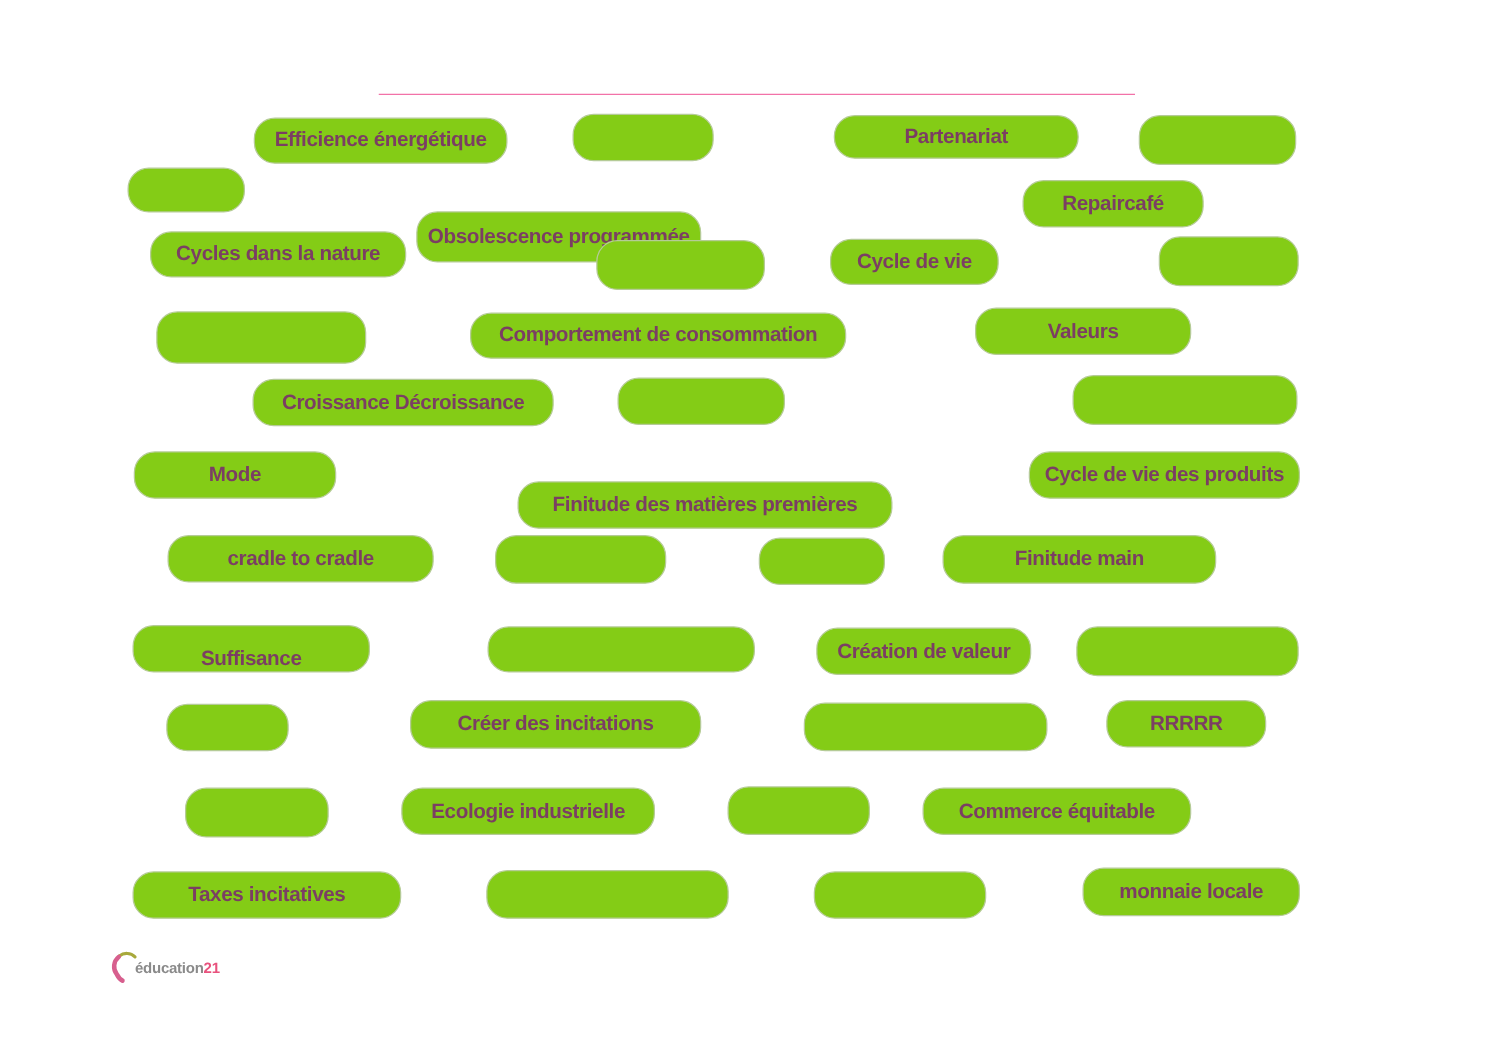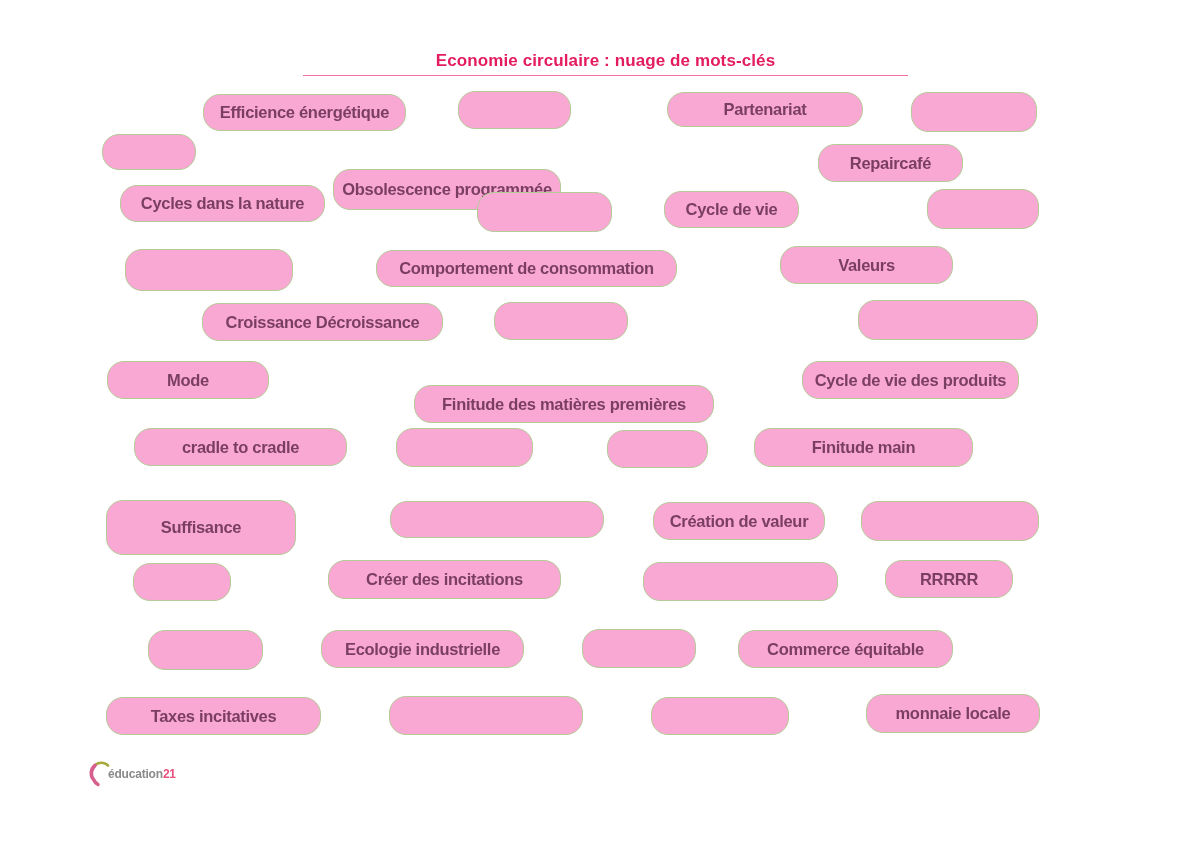--- a/index.html
+++ b/index.html
@@ -30,21 +30,21 @@
   #title-underline{
     position:absolute;
     left:303px;top:75px;width:605px;height:0;
     border-top:1.5px solid var(--underline-color);
   }
   .word-box{
     position:absolute;
     box-sizing:border-box;
     border:1.5px solid var(--box-border);
     border-radius:17px;
-    background:#f9a8d4;
+    background:#84cc16;
     display:flex;
     align-items:center;
     justify-content:center;
   }
   .word-box span{
     color:var(--box-text);
     font-size:16.5px;
     font-weight:600;
     letter-spacing:-0.3px;
     white-space:nowrap;
@@ -63,21 +63,20 @@
     letter-spacing:-0.2px;
   }
   #logo .logo-name{color:var(--logo-gray);}
   #logo .logo-number{color:var(--logo-pink);}
 </style>
 </head>
 <body>
 
 <div id="page">
 
-  <div id="title">Economie circulaire : nuage de mots-clés</div>
   <div id="title-underline"></div>
 
   <div id="cloud">
       <div class="word-box" style="left: 203px; top: 94px; width: 203px; height: 37px;">
         <span>Efficience énergétique</span>
       </div>
       <div class="word-box" style="left: 458px; top: 91px; width: 113px; height: 38px;">
         <span></span>
       </div>
       <div class="word-box" style="left: 667px; top: 92px; width: 196px; height: 35px;">
@@ -124,36 +123,36 @@
       </div>
       <div class="word-box" style="left: 858px; top: 300px; width: 180px; height: 40px;">
         <span></span>
       </div>
       <div class="word-box" style="left: 107px; top: 361px; width: 162px; height: 38px;">
         <span>Mode</span>
       </div>
       <div class="word-box" style="left: 414px; top: 359px; width: 300px; height: 38px; margin-top: 26px;">
         <span>Finitude des matières premières</span>
       </div>
-      <div class="word-box" style="left: 802px; top: 361px; width: 217px; height: 38px;">
+      <div class="word-box" style="left: 823px; top: 361px; width: 217px; height: 38px;">
         <span>Cycle de vie des produits</span>
       </div>
       <div class="word-box" style="left: 134px; top: 428px; width: 213px; height: 38px;">
         <span>cradle to cradle</span>
       </div>
       <div class="word-box" style="left: 396px; top: 428px; width: 137px; height: 39px;">
         <span></span>
       </div>
       <div class="word-box" style="left: 607px; top: 430px; width: 101px; height: 38px;">
         <span></span>
       </div>
       <div class="word-box" style="left: 754px; top: 428px; width: 219px; height: 39px;">
         <span>Finitude main</span>
       </div>
-      <div class="word-box" style="left: 106px; top: 500px; width: 190px; height: 55px;">
+      <div class="word-box" style="left: 106px; top: 500px; width: 190px; height: 38px; align-items: flex-end;">
         <span>Suffisance</span>
       </div>
       <div class="word-box" style="left: 390px; top: 501px; width: 214px; height: 37px;">
         <span></span>
       </div>
       <div class="word-box" style="left: 653px; top: 502px; width: 172px; height: 38px;">
         <span>Création de valeur</span>
       </div>
       <div class="word-box" style="left: 861px; top: 501px; width: 178px; height: 40px;">
         <span></span>

